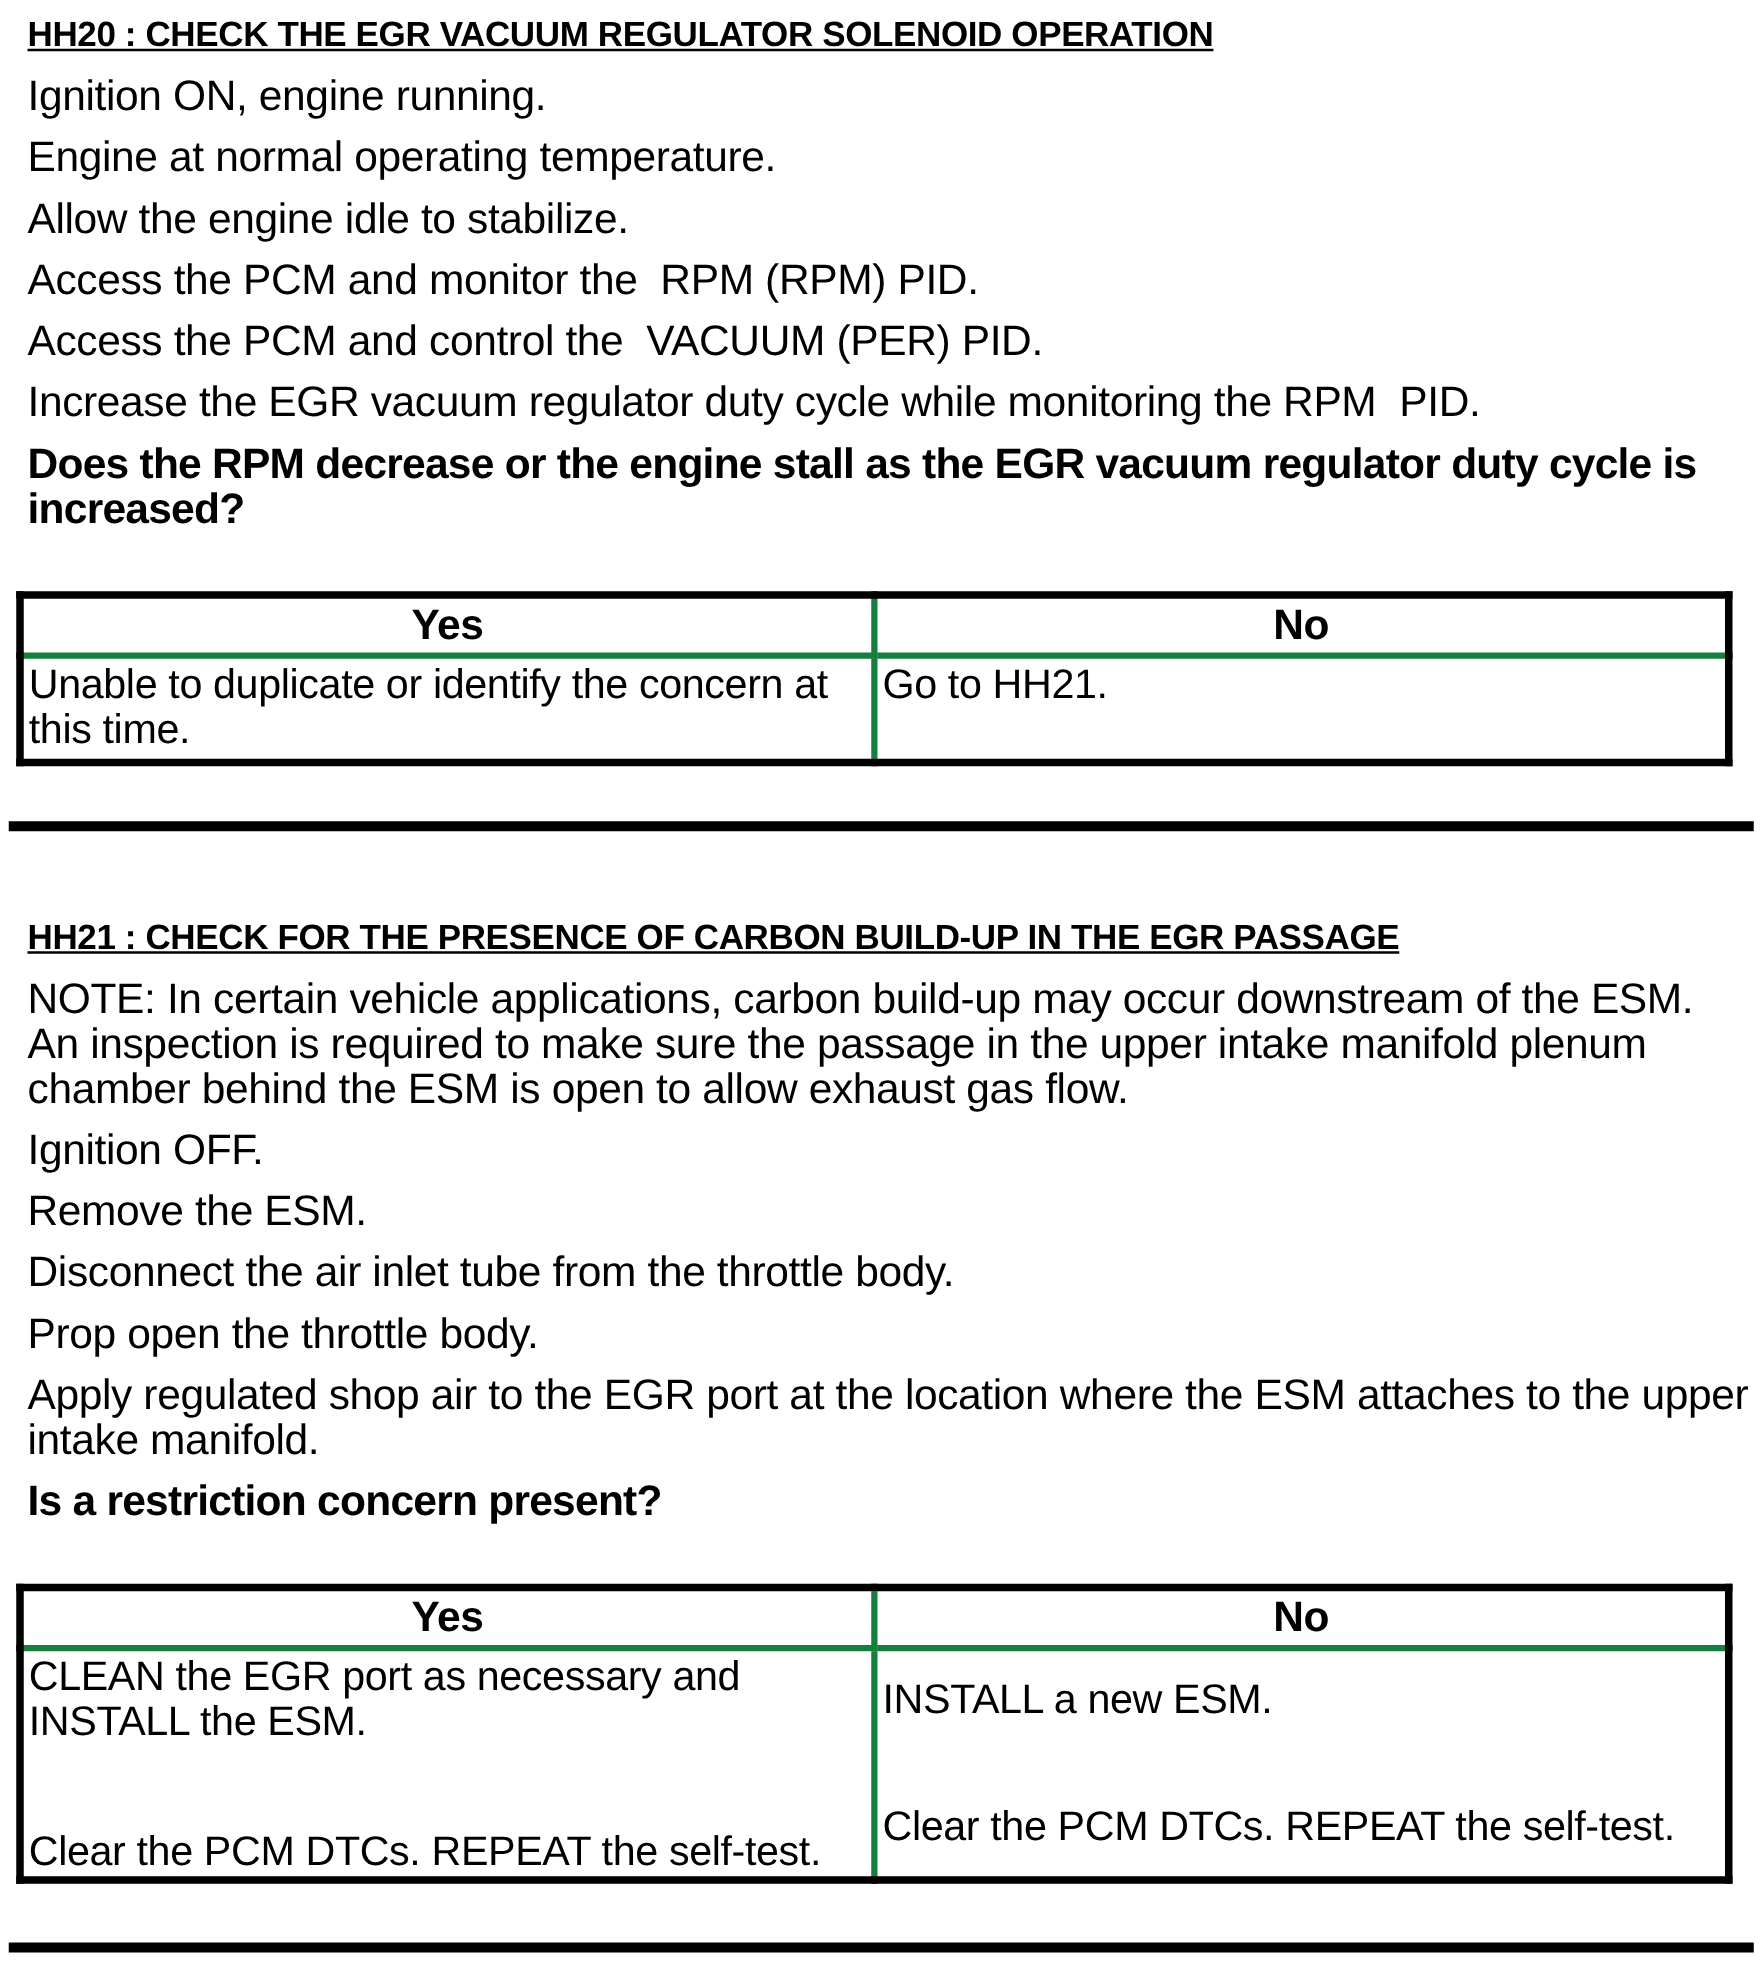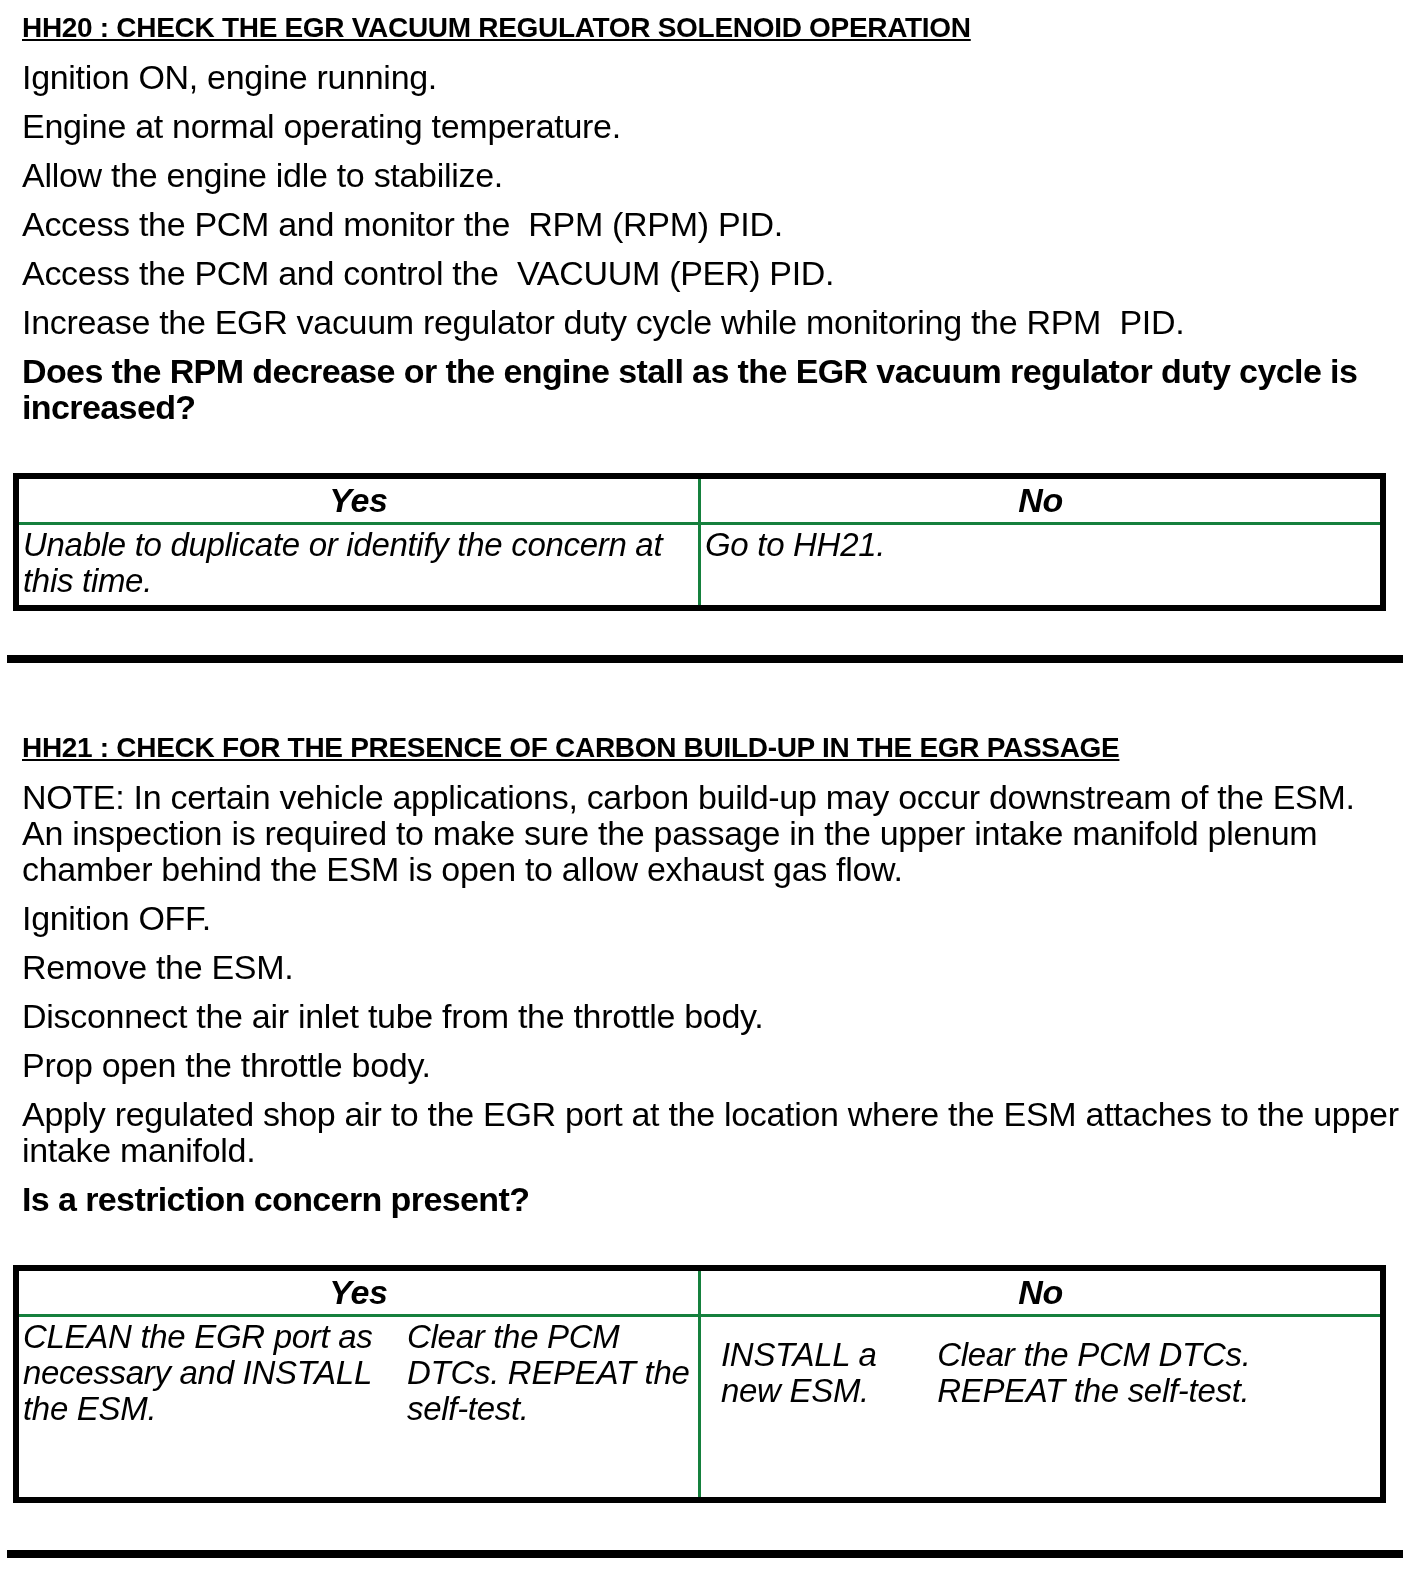--- a/index.html
+++ b/index.html
@@ -40,22 +40,21 @@
   table.decision-table {
     border-collapse: collapse;
     table-layout: fixed;
     width: 1373px;
     margin: 48px 0 0 -9px;
     border: 6px solid #000;
     font-size: 33px;
   }
   table.decision-table th,
   table.decision-table td {
-    border: 3px solid #15803d;
-    font-style: italic;
+    border: 5px solid #15803d;
   }
   table.decision-table th {
     font-size: 34px;
     font-weight: bold;
     text-align: center;
     padding: 2px 4px;
     height: 38px;
     letter-spacing: -0.3px;
   }
   table.decision-table td {
@@ -67,27 +66,27 @@
     margin: 0;
     line-height: 36px;
   }
   td.center-cell {
     text-align: center;
     vertical-align: middle;
   }
   .row-short td { height: 76px; }
   .cell-stack {
     display: flex;
-    flex-direction: row;
+    flex-direction: column;
     justify-content: space-between;
     height: 176px;
   }
   .cell-stack.inset {
     height: 138px;
-    margin: 18px 0 20px 16px;
+    margin: 18px 0 20px 0;
   }
   .section-divider {
     height: 8px;
     background: #000;
     border: none;
     width: 1396px;
     margin: 44px 0 70px -15px;
   }
   .bottom-rule {
     height: 8px;

